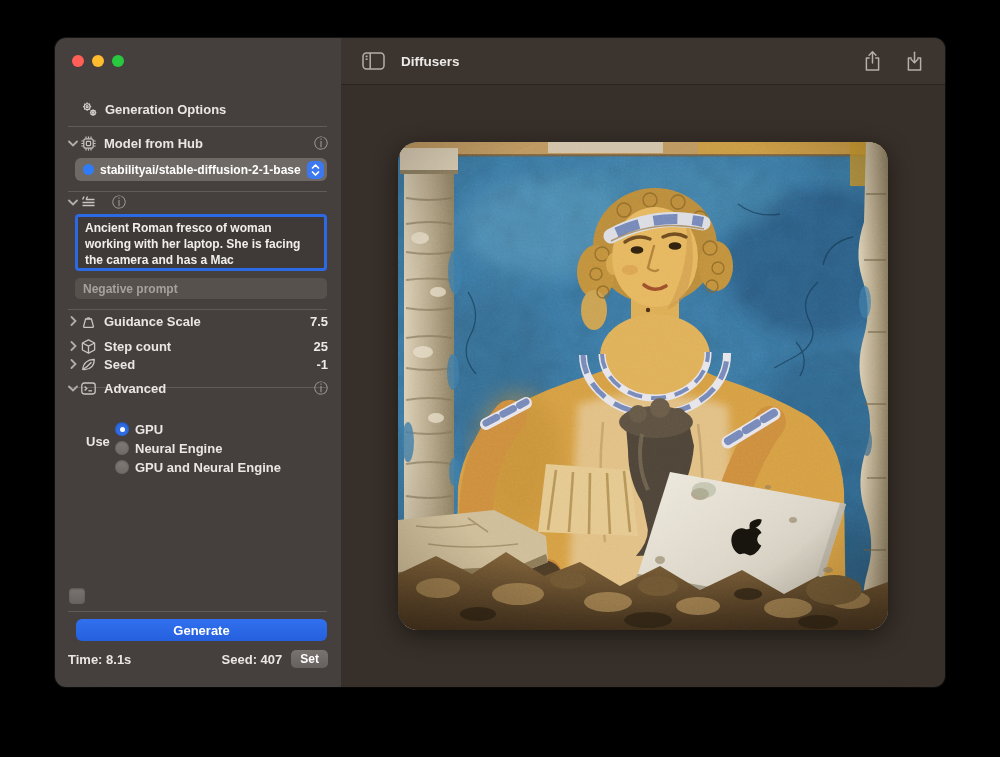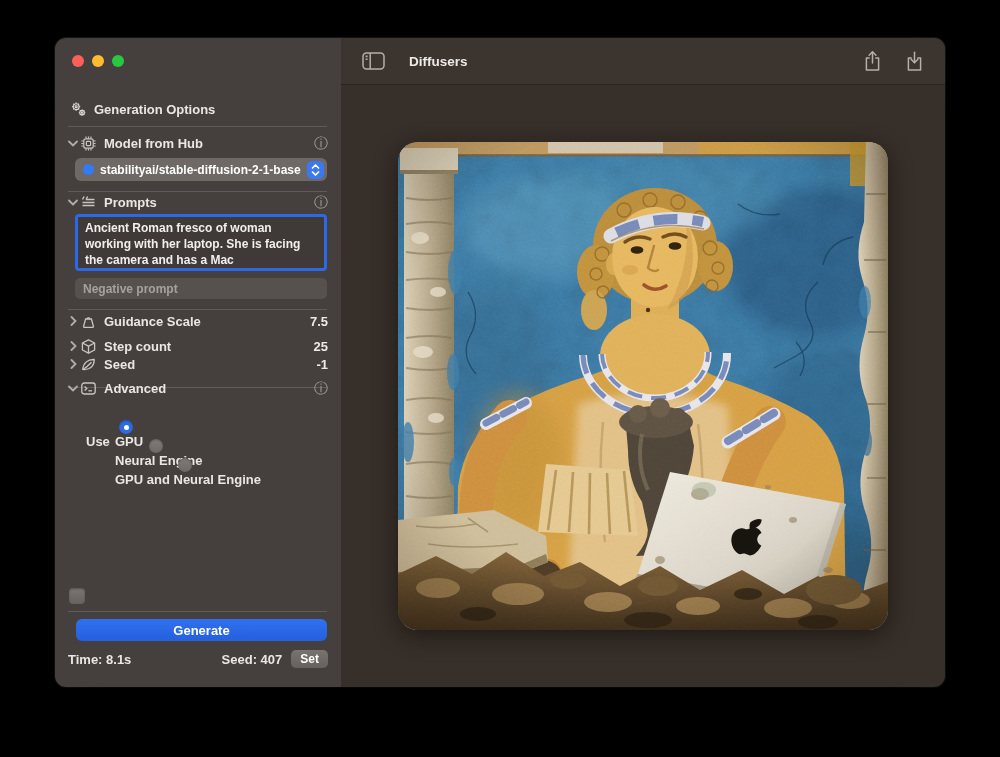--- a/index.html
+++ b/index.html
@@ -11,52 +11,52 @@
   .tlights{position:absolute;left:17px;top:17px;display:flex;gap:8px;}
   .tl{width:12px;height:12px;border-radius:50%;}
   .tl.red{background:#ff5f57}.tl.yel{background:#febc2e}.tl.grn{background:#28c840}
   .srow{position:absolute;left:11px;right:13px;height:20px;display:flex;align-items:center;font-size:13px;font-weight:600;}
   .srow .chev{width:14px;display:flex;justify-content:center;flex-shrink:0;}
   .srow .sicon{width:17px;height:17px;margin-right:7px;flex-shrink:0;display:flex;align-items:center;justify-content:center;}
   .srow .lbl{flex:1;white-space:nowrap;overflow:hidden;}
   .srow .val{font-weight:600;color:#eceae8;}
   .info{color:#a9a39e;font-size:14px;font-weight:400;line-height:1;margin-left:8px;}
   .divider{position:absolute;left:13px;right:14px;height:1px;background:rgba(255,255,255,.14);}
-  .header-row{left:15px;font-weight:700;}
+  .header-row{left:26px;font-weight:700;}
   .header-row .sicon{margin-right:7px;}
   .dropdown{position:absolute;left:20px;right:14px;top:120px;height:23px;background:#6e6964;border-radius:6px;
     display:flex;align-items:center;padding:0 3px 0 8px;}
   .dropdown .dot{width:11px;height:11px;border-radius:50%;background:#2f7cf6;margin-right:6px;flex-shrink:0;}
   .dropdown .dval{flex:1;font-size:12px;font-weight:600;color:#fff;white-space:nowrap;overflow:hidden;}
   .stepper{width:17px;height:18px;background:#3c78f0;border-radius:5px;display:flex;align-items:center;justify-content:center;flex-shrink:0;}
   .prompt-box{position:absolute;left:20px;right:14px;top:176px;height:57px;background:#3f3a37;border:3px solid #2c69e5;
     border-radius:4px;box-sizing:border-box;font-size:12px;font-weight:600;line-height:16px;color:#f1efed;
     padding:3px 7px;overflow:hidden;}
   .neg-box{position:absolute;left:20px;right:14px;top:240px;height:21px;background:#56514d;border:none;border-radius:5px;
     box-sizing:border-box;font-size:12px;font-weight:600;padding:0 8px;color:#eee;outline:none;font-family:inherit;}
   .neg-box::placeholder{color:#a5a19c;}
-  .radio-row{position:absolute;left:60px;height:18px;display:flex;align-items:center;font-size:13px;font-weight:600;flex-direction:column;}
+  .radio-row{position:absolute;left:60px;height:18px;display:flex;align-items:center;font-size:13px;font-weight:600;}
   .radio{width:14px;height:14px;border-radius:50%;background:linear-gradient(#817c77,#6e6964);margin-right:6px;flex-shrink:0;
     box-shadow:inset 0 1px 2px rgba(0,0,0,.25);}
   .radio.on{background:#2e6be4;position:relative;}
   .radio.on::after{content:"";position:absolute;left:4.5px;top:4.5px;width:5px;height:5px;border-radius:50%;background:#fff;}
   .use-label{position:absolute;left:31px;font-size:13px;font-weight:700;height:18px;display:flex;align-items:center;margin-top:12px;}
   .checkbox{width:16px;height:16px;border-radius:4px;background:linear-gradient(#7a7570,#676260);box-shadow:inset 0 1px 2px rgba(0,0,0,.3);
     margin:0 10px 0 1px;flex-shrink:0;}
   .gen-btn{position:absolute;left:13px;right:14px;top:581px;height:22px;background:linear-gradient(#3070ee,#2560de);
     border:none;border-radius:6px;color:#fff;font-size:13px;font-weight:700;font-family:inherit;display:flex;align-items:center;justify-content:center;margin-left:8px;}
   .status-row{position:absolute;left:13px;right:13px;top:611px;height:20px;display:flex;align-items:center;font-size:13px;font-weight:700;}
   .status-row .spacer{flex:1;}
   .set-btn{margin-left:9px;background:linear-gradient(#78736e,#666160);border:none;border-radius:5px;color:#fff;
     font-size:12px;font-weight:700;font-family:inherit;padding:2px 9px;height:18px;display:flex;align-items:center;}
   
   .main{flex:1;display:flex;flex-direction:column;background:#372f29;min-width:0;}
   .titlebar{height:46px;background:#3b342f;border-bottom:1px solid #2a2421;display:flex;align-items:center;
     padding:0 19px 0 20px;color:#ece9e7;flex-shrink:0;}
-  .titlebar .ttl{font-size:13.5px;font-weight:700;margin-left:24px;flex:1;}
+  .titlebar .ttl{font-size:13.5px;font-weight:700;margin-left:16px;flex:1;}
   .tb-icon{width:24px;height:24px;display:flex;align-items:center;justify-content:center;color:#aaa49e;}
   .tb-icon + .tb-icon{margin-left:18px;}
   .content{flex:1;display:flex;align-items:center;justify-content:center;}
   .genimage{width:490px;height:488px;border-radius:20px;overflow:hidden;box-shadow:0 6px 24px rgba(0,0,0,.45);}
   svg{display:block;}
 </style>
 </head>
 <body>
 
 <div class="window">
@@ -120,21 +120,20 @@
         <svg width="10" height="7" viewBox="0 0 10 7">
             <polyline points="1,1.5 5,5.5 9,1.5" fill="none" stroke="#b3ada8" stroke-width="1.8" stroke-linecap="round"></polyline>
           </svg>
       </span>
       <span class="sicon">
         <svg width="17" height="17" viewBox="0 0 17 17" stroke="#c9c4bf" fill="none" stroke-width="1.4">
           <path d="M2.5,5.5 l1.6-3M6,5.5 l1.6-3"></path>
           <path d="M2.5,8.5 h12M2.5,11.5 h12M6,5.5 h8.5"></path>
         </svg>
       </span>
-      <span class="lbl">Prompts</span>
       <span class="info">ⓘ</span>
     </div>
     <div class="prompt-box">Ancient Roman fresco of woman working with her laptop. She is facing the camera and has a Mac</div>
     <input class="neg-box" placeholder="Negative prompt" style="">
     <div class="divider" style="top:271px"></div>
 
     <div class="srow" style="top:273px">
       <span class="chev">
         <svg width="7" height="10" viewBox="0 0 7 10">
             <polyline points="1.5,1 5.5,5 1.5,9" fill="none" stroke="#b3ada8" stroke-width="1.8" stroke-linecap="round"></polyline>

